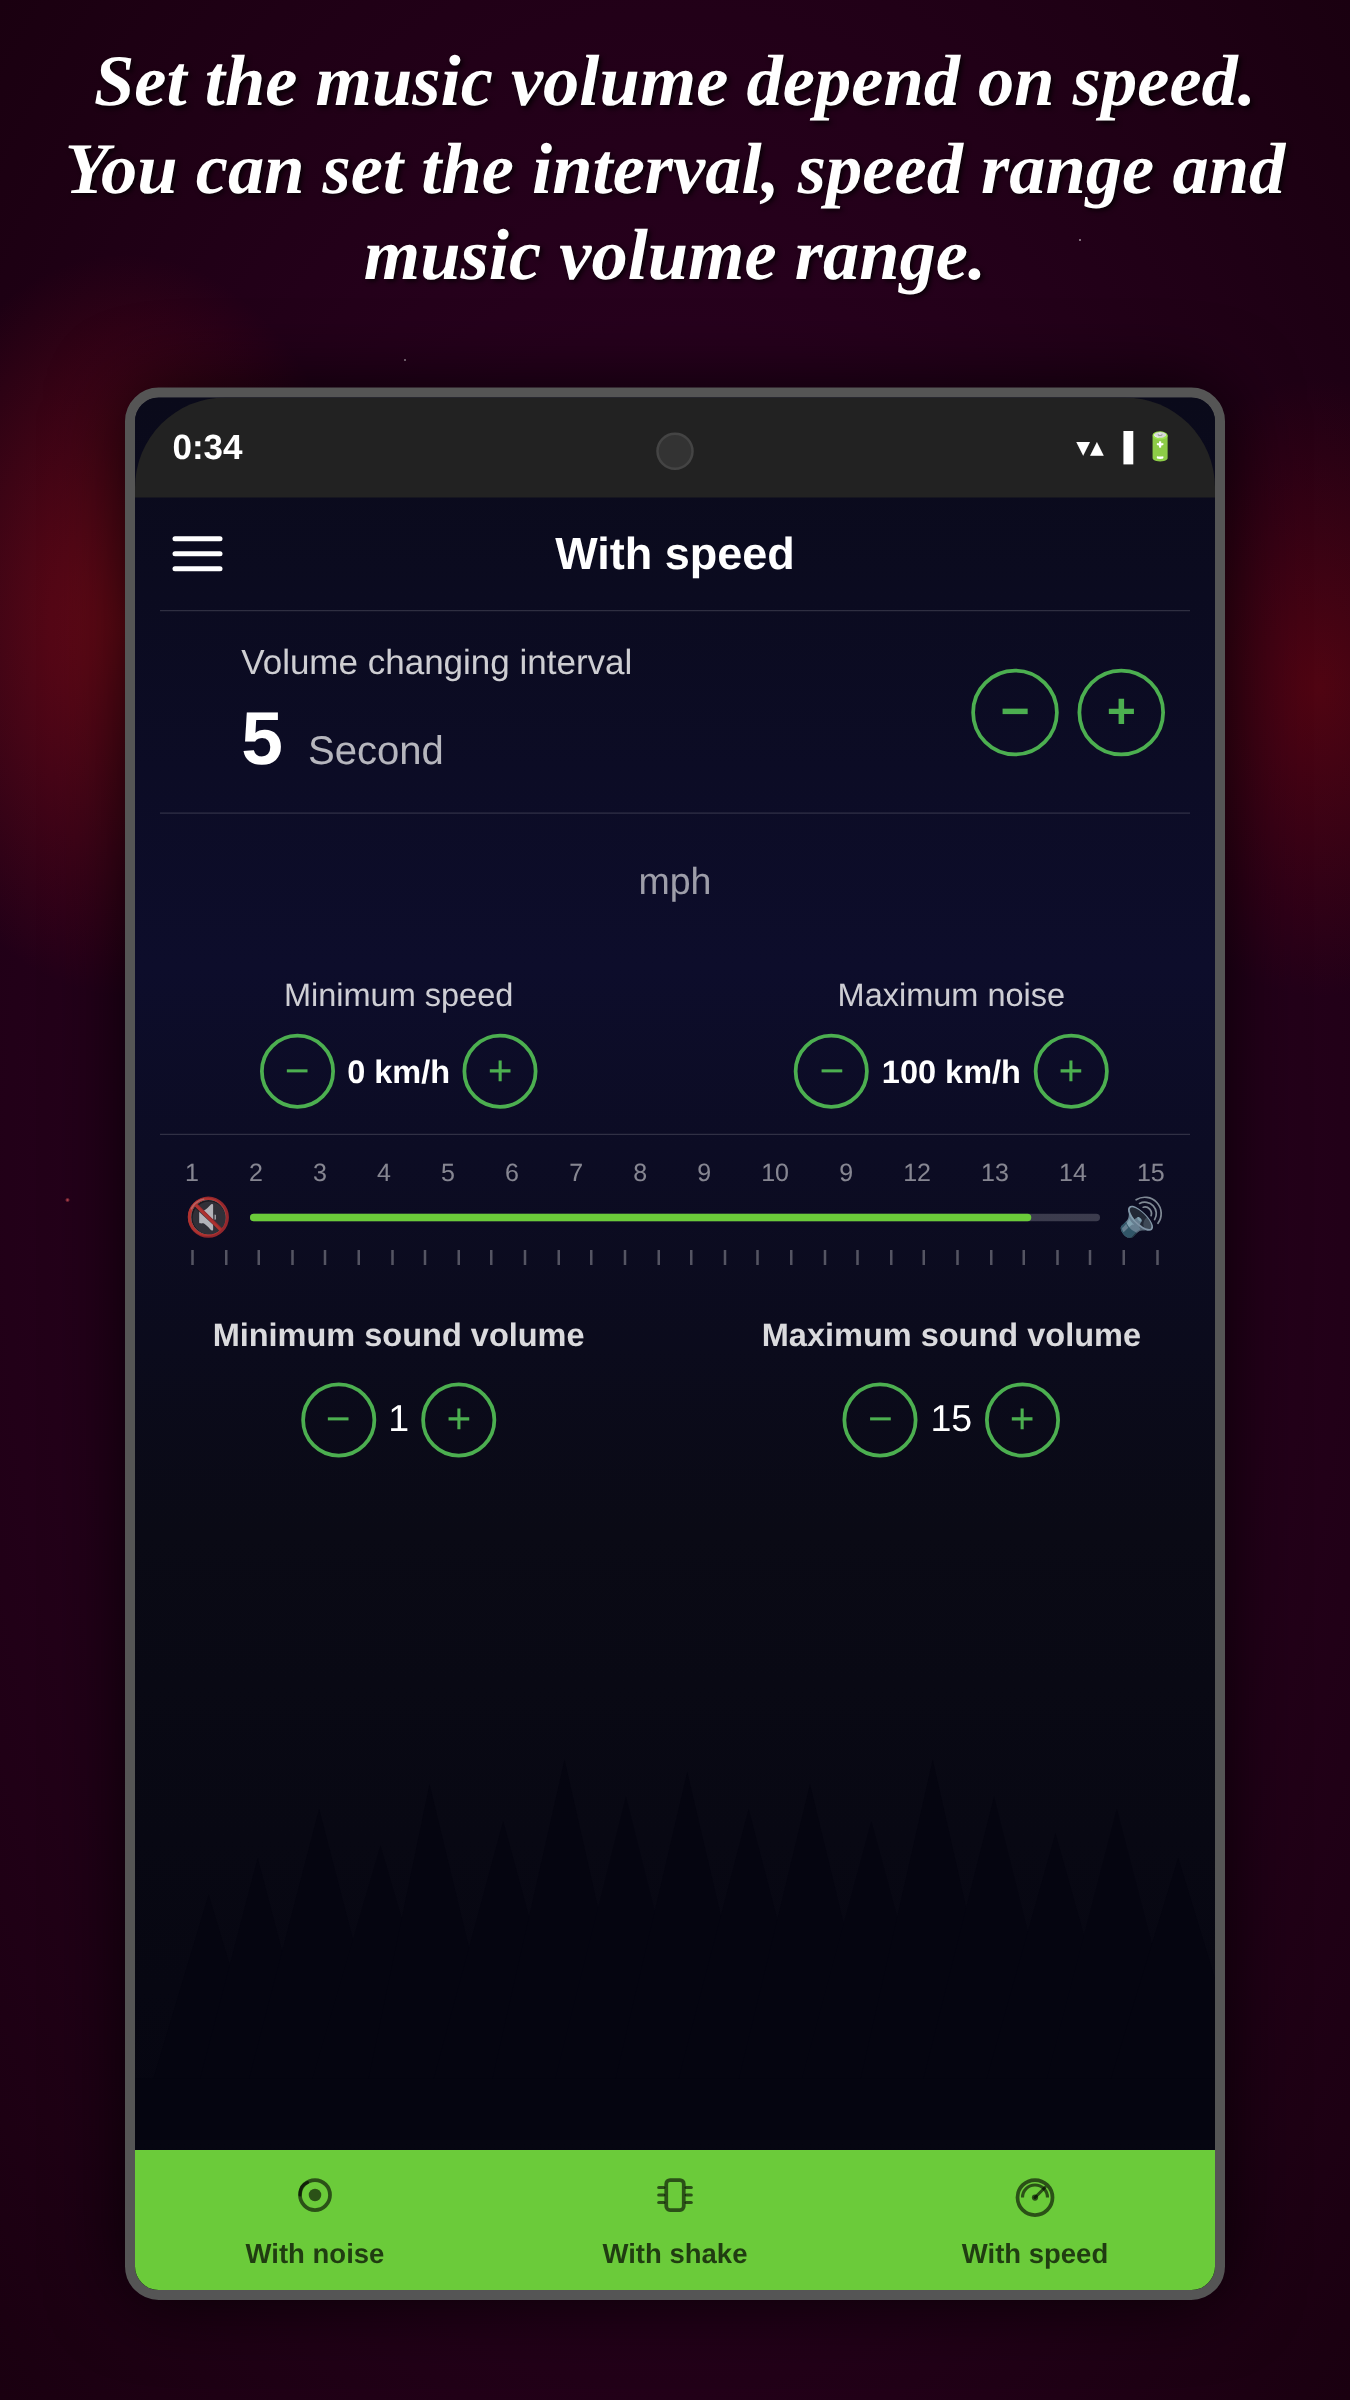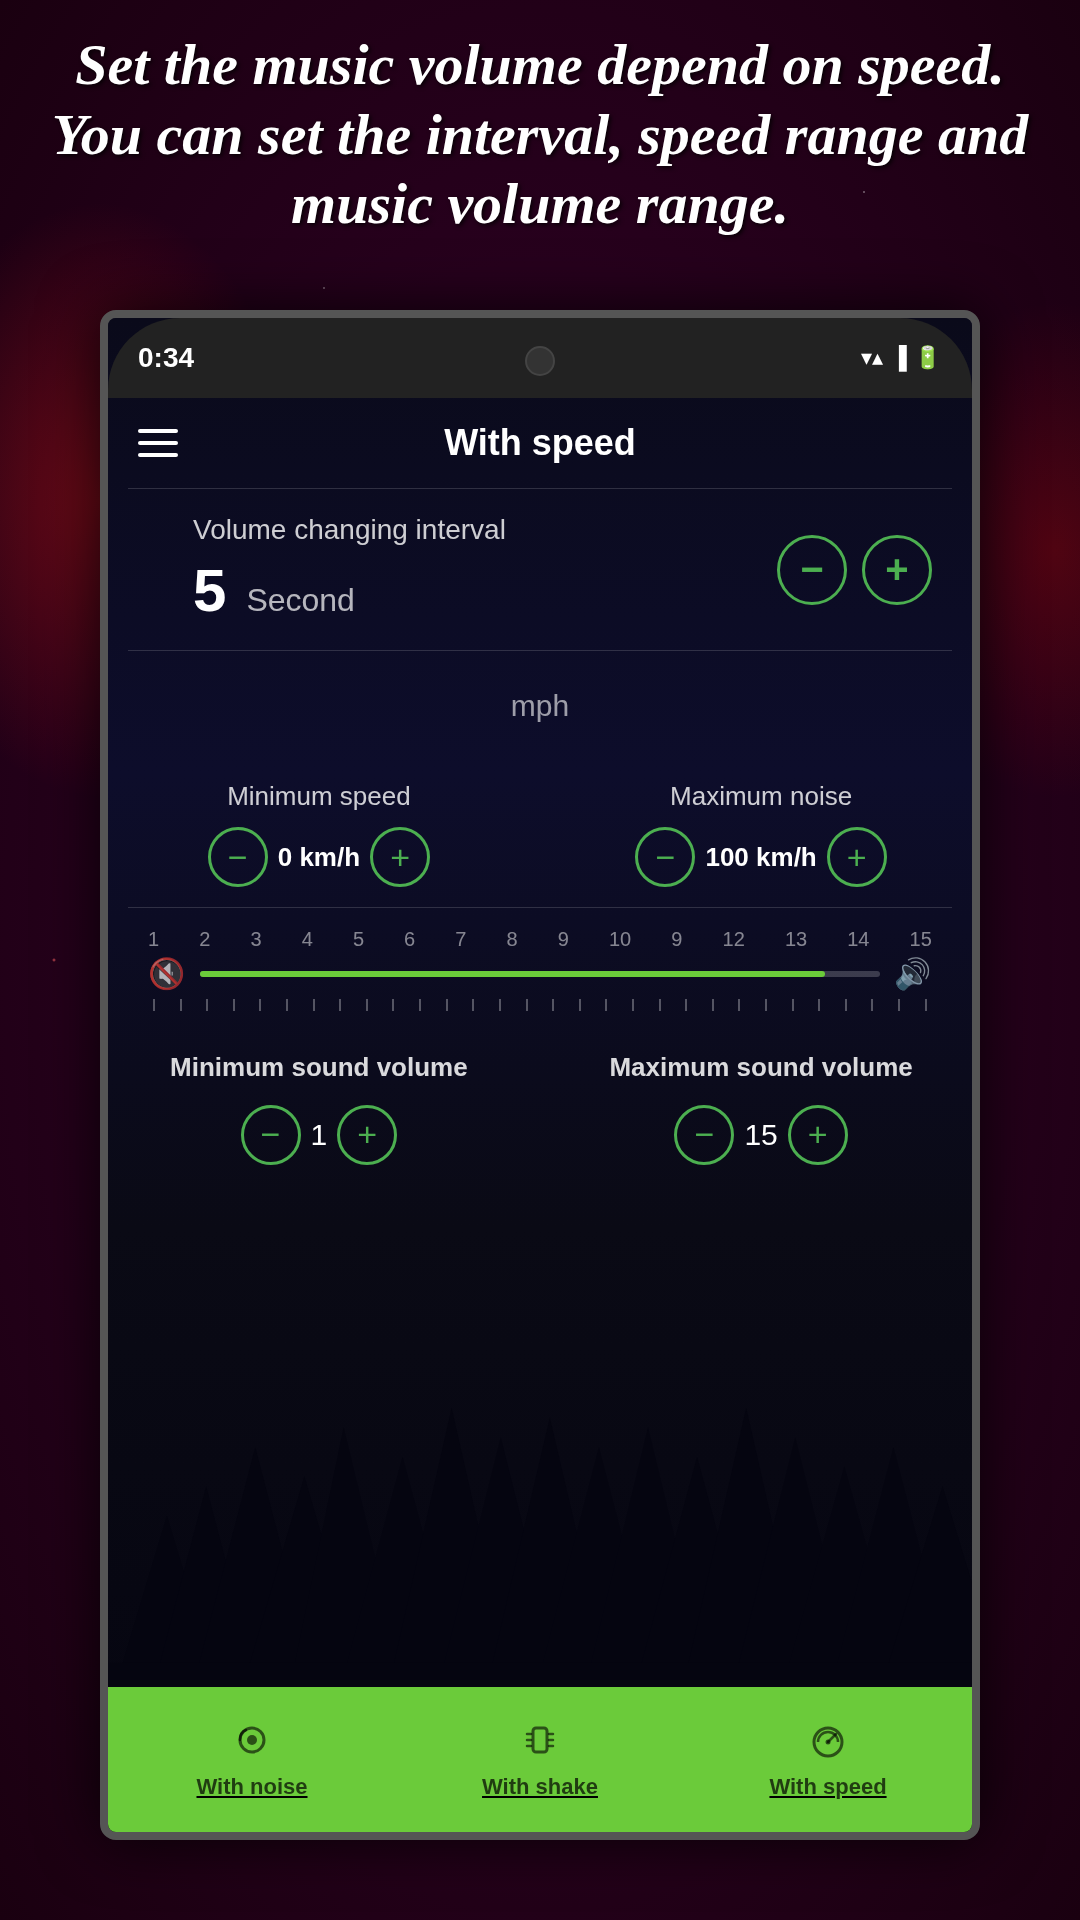--- a/index.html
+++ b/index.html
@@ -45,21 +45,21 @@
     }
 
     
     .phone-frame {
       position: absolute;
       top: 310px;
       left: 100px;
       width: 880px;
       height: 1530px;
       background: #1a1a2e;
-      border-radius: 16px;
+      border-radius: 27px;
       border: 8px solid #555;
       overflow: hidden;
       box-shadow: 0 0 60px rgba(0,0,0,0.8), inset 0 0 20px rgba(0,0,0,0.5);
     }
 
     .phone-frame::before {
       content: '';
       position: absolute;
       top: 0; left: 0; right: 0;
       height: 80px;
@@ -402,25 +402,24 @@
       width: 100%;
       height: 100%;
     }
 
     
     .bottom-nav {
       position: absolute;
       bottom: 0;
       left: 0;
       right: 0;
-      height: 145px;
+      height: 112px;
       background: #6BCB3A;
       display: flex;
       z-index: 10;
-      text-decoration: underline;
     }
 
     .nav-item {
       flex: 1;
       display: flex;
       flex-direction: column;
       align-items: center;
       justify-content: center;
       gap: 5px;
       cursor: pointer;

